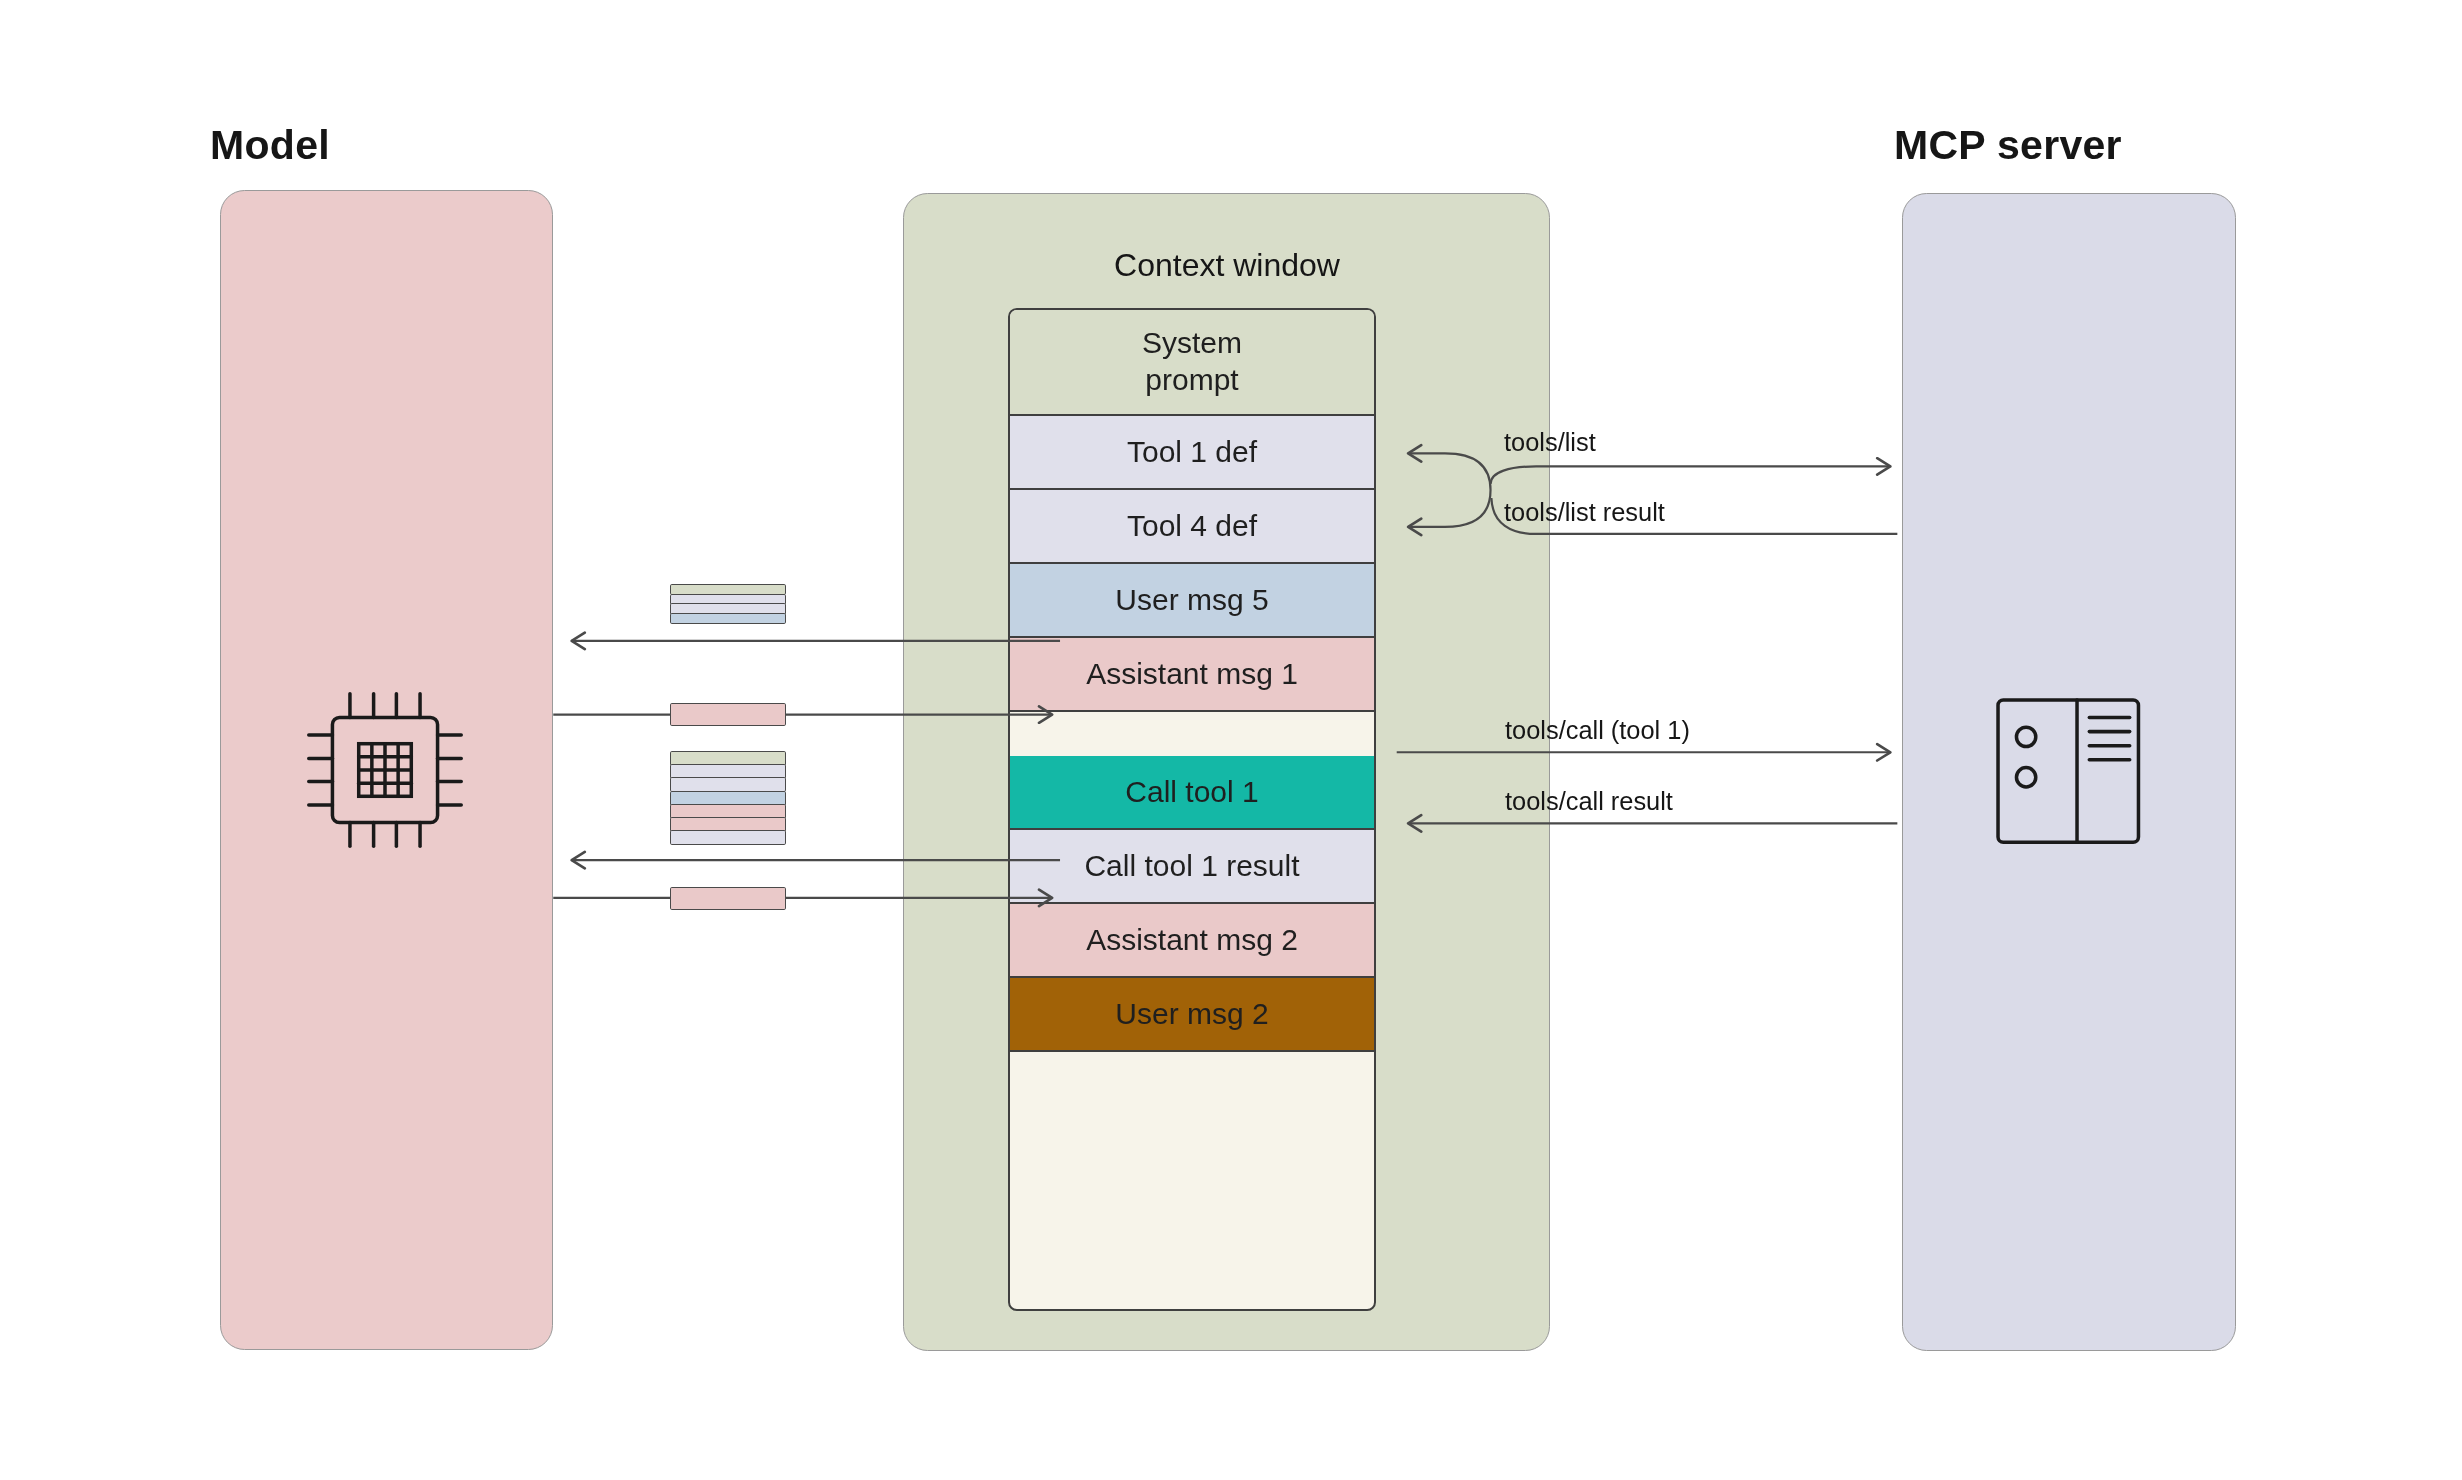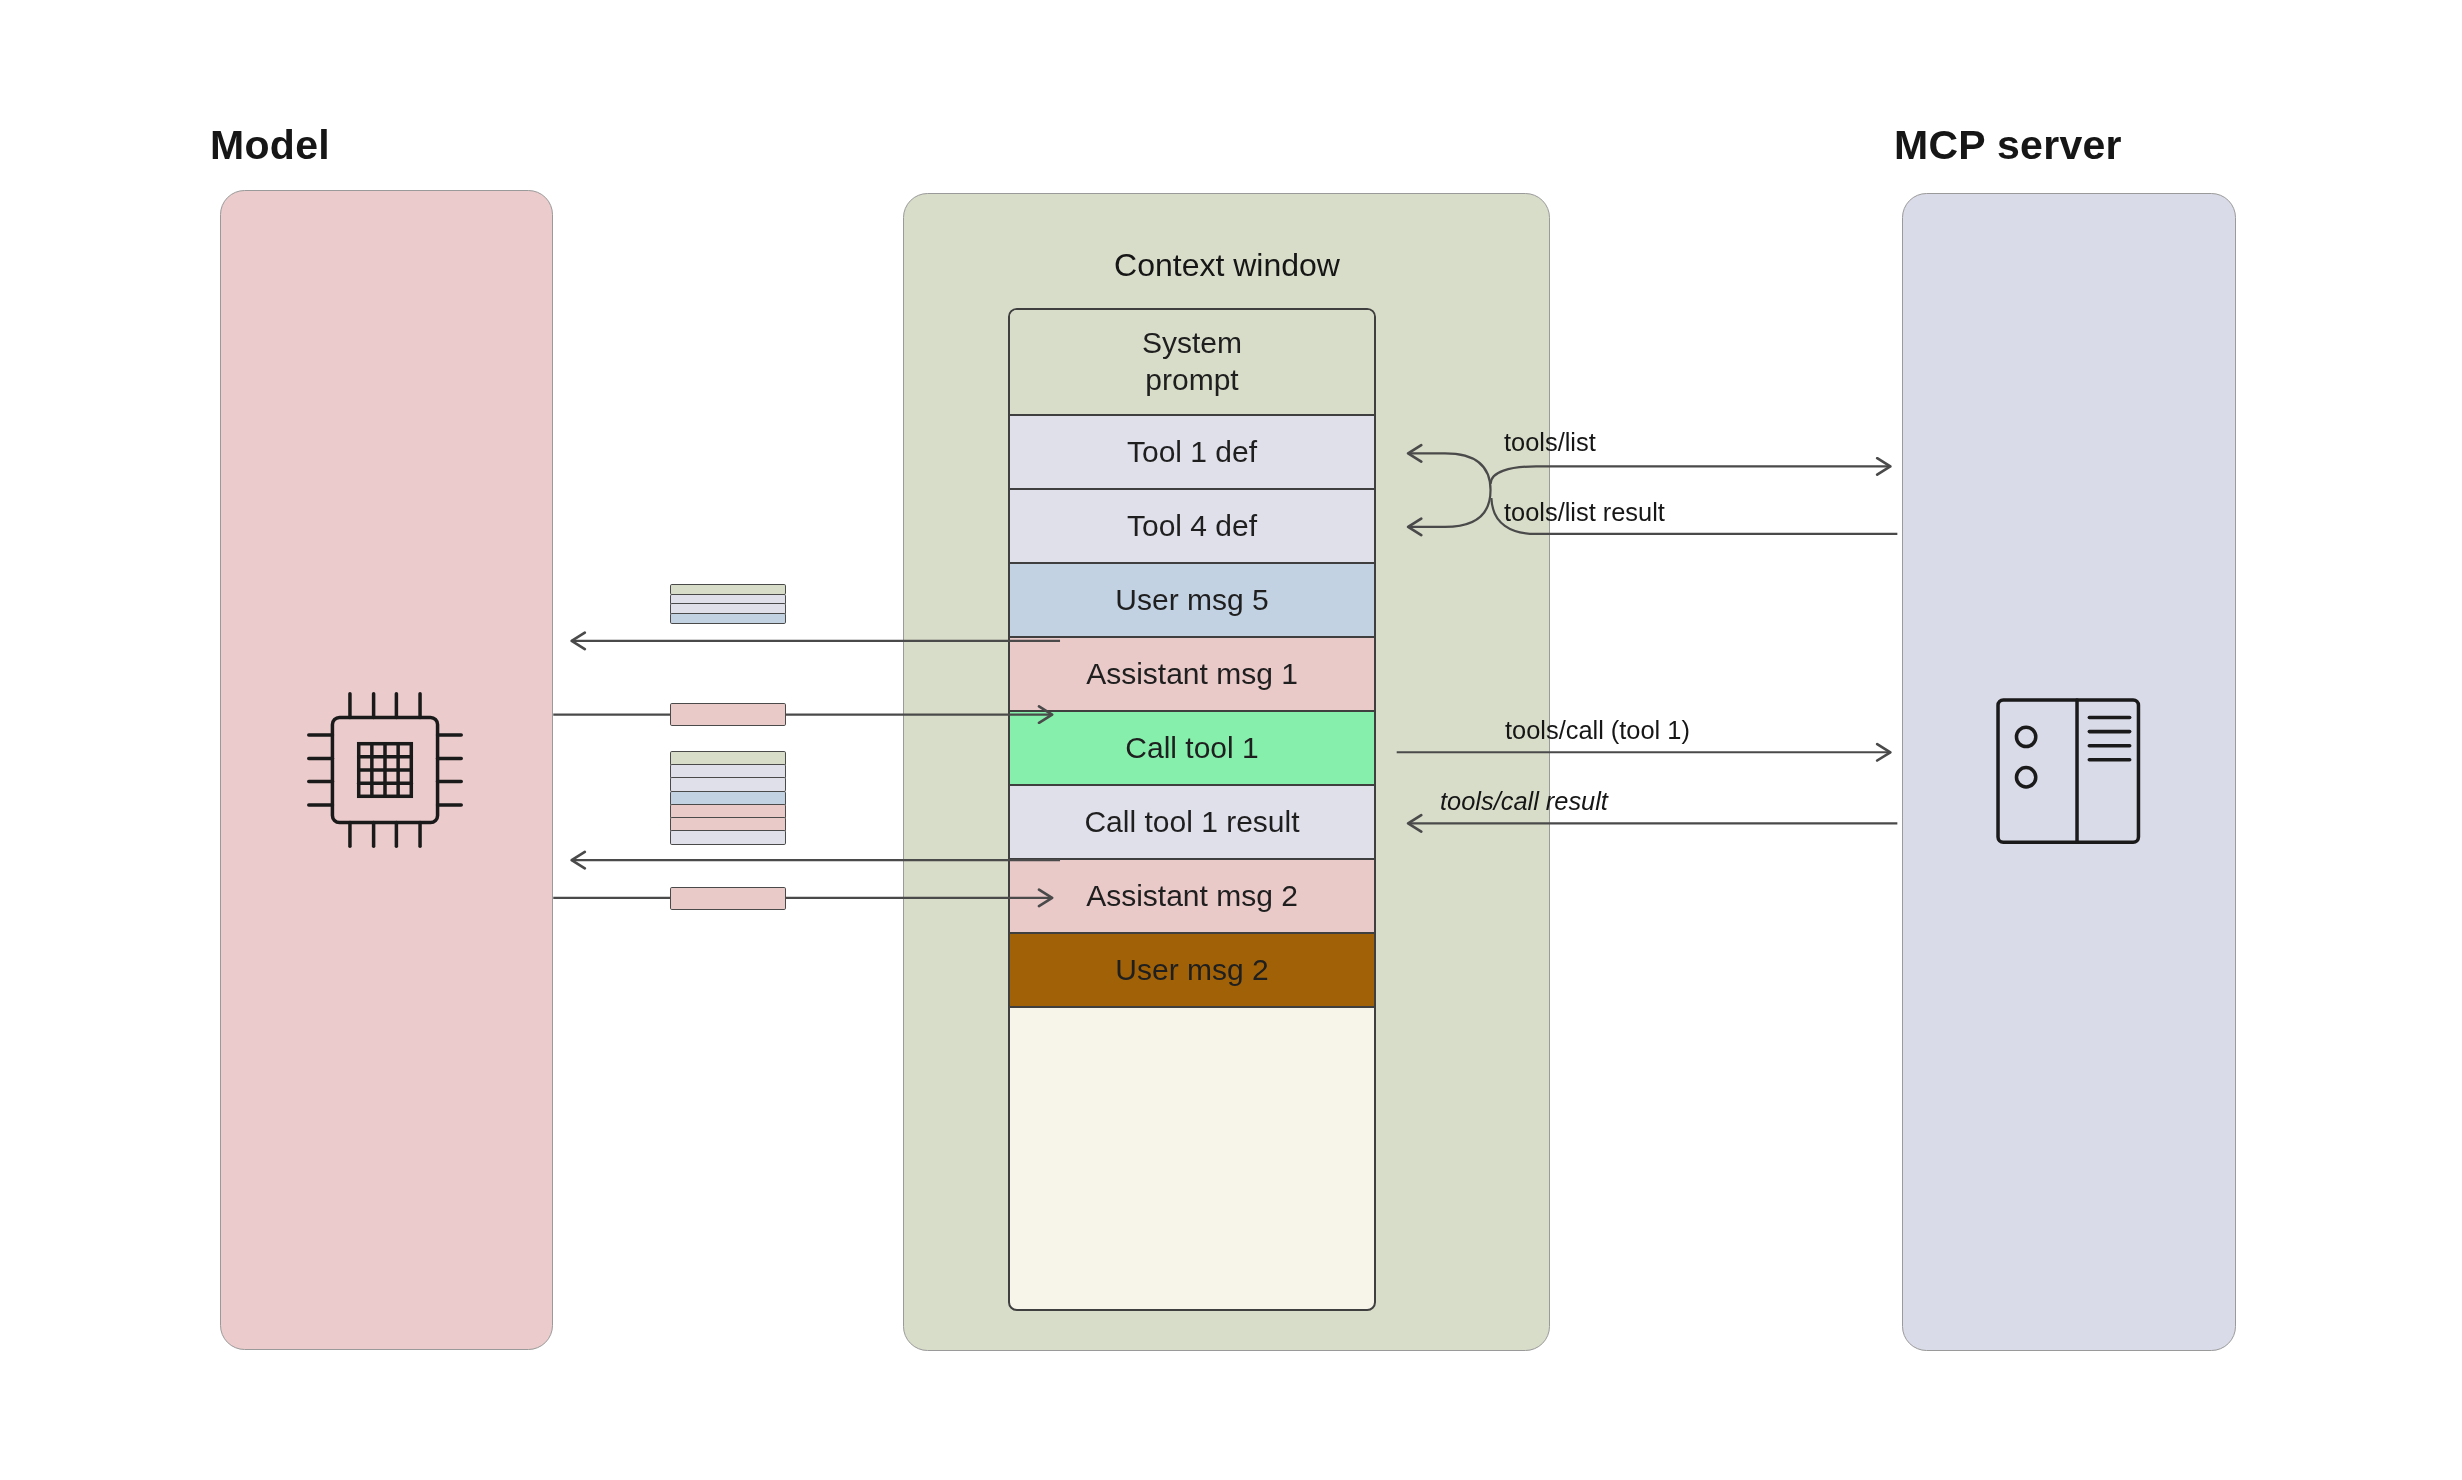--- a/index.html
+++ b/index.html
@@ -46,21 +46,21 @@
   .stack-2{left:670px;top:703px;}
   .stack-3{left:670px;top:751px;}
   .stack-4{left:670px;top:887px;}
   .arrows{position:absolute;left:0;top:0;pointer-events:none;}
   .flow-label{
     position:absolute;text-align:left;font-size:25.4px;color:#161616;width:438px;
   }
   .lbl-tools-list{left:1504px;top:428px;}
   .lbl-tools-list-result{left:1504px;top:498px;}
   .lbl-tools-call{left:1505px;top:716px;}
-  .lbl-tools-call-result{left:1440px;top:787px;font-style:italic;}
+  .lbl-tools-call-result{left:1505px;top:787px;}
   .icon-wrap{position:absolute;}
   .icon-model{left:293px;top:678px;}
   .icon-server{left:1991px;top:693px;}
 </style>
 </head>
 <body>
 
 <div class="canvas">
 
   <div class="col-title" style="left:210px;top:122px;width:351px;">Model</div>
@@ -80,21 +80,21 @@
     </div>
     <div class="row row-sm" style="background: rgb(224, 224, 235);">
       <span class="row-label">Tool 4 def</span>
     </div>
     <div class="row row-sm" style="background: rgb(194, 210, 226);">
       <span class="row-label">User msg 5</span>
     </div>
     <div class="row row-sm" style="background: rgb(234, 201, 201);">
       <span class="row-label">Assistant msg 1</span>
     </div>
-    <div class="row row-sm" style="background: #86efac;">
+    <div class="row row-sm" style="background: #14b8a6; margin-top: 44px;">
       <span class="row-label">Call tool 1</span>
     </div>
     <div class="row row-sm" style="background: rgb(224, 224, 235);">
       <span class="row-label">Call tool 1 result</span>
     </div>
     <div class="row row-sm" style="background: rgb(234, 201, 201);">
       <span class="row-label">Assistant msg 2</span>
     </div>
     <div class="row row-sm" style="background: #a16207;">
       <span class="row-label">User msg 2</span>

